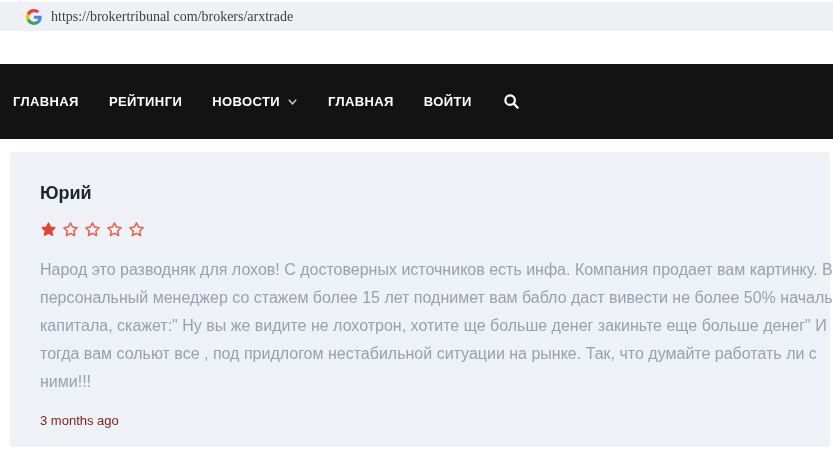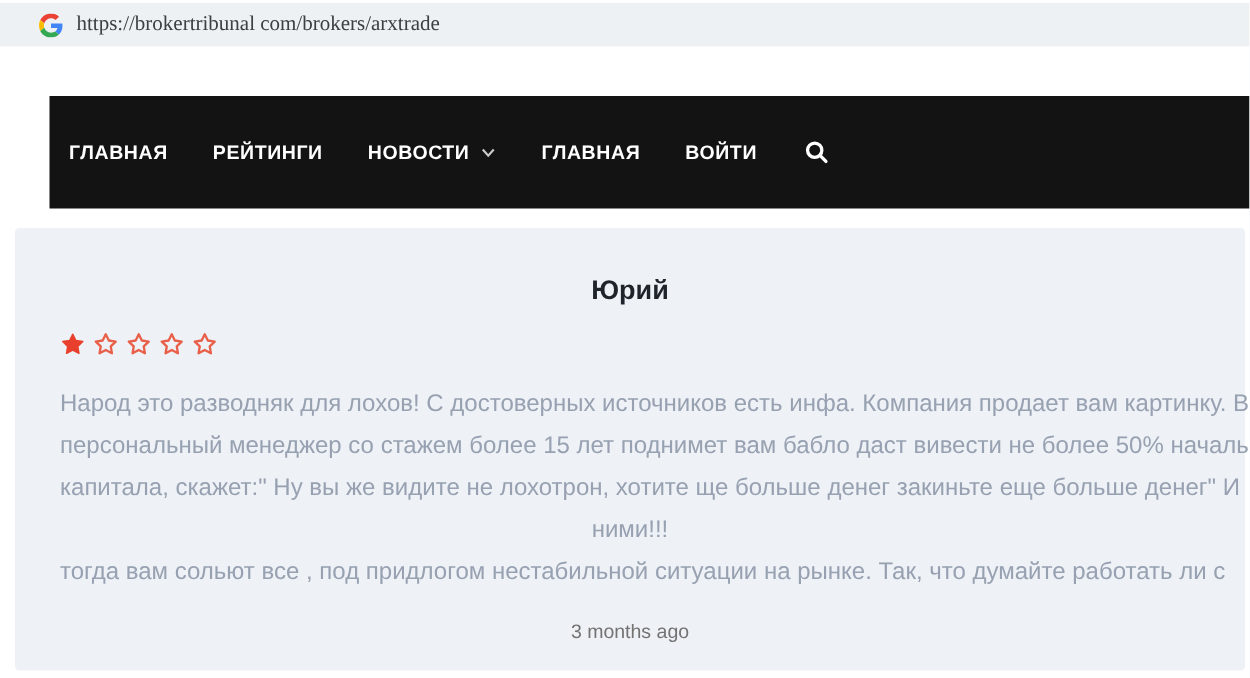--- a/index.html
+++ b/index.html
@@ -32,21 +32,20 @@
   
   .navbar {
     position: absolute;
     top: 64px; left: 0; right: 0;
     height: 75px;
     background: #131313;
     display: flex;
     align-items: center;
     padding: 0 13px;
     gap: 30px;
-    margin-left: 33px;
   }
   .nav-item {
     color: #ffffff;
     font-size: 13px;
     font-weight: 700;
     letter-spacing: 0.4px;
     display: flex;
     align-items: center;
     gap: 7px;
     cursor: pointer;
@@ -61,21 +60,20 @@
   .search-svg { width: 17px; height: 17px; display: block; }
 
   
   .review-card {
     position: absolute;
     left: 10px; top: 152px;
     width: 820px; height: 295px;
     background: #eef1f5;
     border-radius: 3px;
     padding: 31px 30px 16px 30px;
-    text-align: center;
   }
   .author {
     font-size: 18px;
     font-weight: 700;
     color: #1f242b;
   }
   .stars {
     margin-top: 16px;
     display: flex;
     align-items: center;
@@ -86,21 +84,21 @@
   .review-text {
     margin-top: 18px;
     font-size: 16px;
     line-height: 28px;
     color: #97a1b1;
   }
   .review-line { white-space: nowrap; }
   .timestamp {
     margin-top: 17px;
     font-size: 13px;
-    color: #737373;
+    color: #7f1d1d;
   }
 </style>
 </head>
 <body>
 
 <div class="address-bar">
   <svg class="favicon" viewBox="0 0 48 48">
     <path fill="#EA4335" d="M24 9.5c3.54 0 6.71 1.22 9.21 3.6l6.85-6.85C35.9 2.38 30.47 0 24 0 14.62 0 6.51 5.38 2.56 13.22l7.98 6.19C12.43 13.72 17.74 9.5 24 9.5z"></path>
     <path fill="#4285F4" d="M46.98 24.55c0-1.57-.15-3.09-.38-4.55H24v9.02h12.94c-.58 2.96-2.26 5.48-4.78 7.18l7.73 6c4.51-4.18 7.09-10.36 7.09-17.65z"></path>
     <path fill="#FBBC05" d="M10.53 28.59c-.48-1.45-.76-2.99-.76-4.59s.27-3.14.76-4.59l-7.98-6.19C.92 16.46 0 20.12 0 24c0 3.88.92 7.54 2.56 10.78l7.97-6.19z"></path>
@@ -152,17 +150,17 @@
         <path d="M12 2.6l2.9 5.9 6.5 .95-4.7 4.58 1.1 6.47L12 17.45l-5.8 3.05 1.1-6.47-4.7-4.58 6.5-.95z" fill="none" stroke="#e9604a" stroke-width="2.2" stroke-linejoin="round"></path>
       </svg>
       <svg viewBox="0 0 24 24" class="star-svg">
         <path d="M12 2.6l2.9 5.9 6.5 .95-4.7 4.58 1.1 6.47L12 17.45l-5.8 3.05 1.1-6.47-4.7-4.58 6.5-.95z" fill="none" stroke="#e9604a" stroke-width="2.2" stroke-linejoin="round"></path>
       </svg>
     </div>
   <div class="review-text">
     <div class="review-line">Народ это разводняк для лохов! С достоверных источников есть инфа. Компания продает вам картинку. Ваш</div>
     <div class="review-line">персональный менеджер со стажем более 15 лет поднимет вам бабло даст вивести не более 50% начального</div>
     <div class="review-line">капитала, скажет:" Ну вы же видите не лохотрон, хотите ще больше денег закиньте еще больше денег" И</div>
+    <div class="review-line">тогда вам сольют все , под придлогом нестабильной ситуации на рынке. Так, что думайте работать ли с</div>
     <div class="review-line">ними!!!</div>
-    <div class="review-line">тогда вам сольют все , под придлогом нестабильной ситуации на рынке. Так, что думайте работать ли с</div>
   </div>
   <div class="timestamp">3 months ago</div>
 </section>
 
 </body></html>

